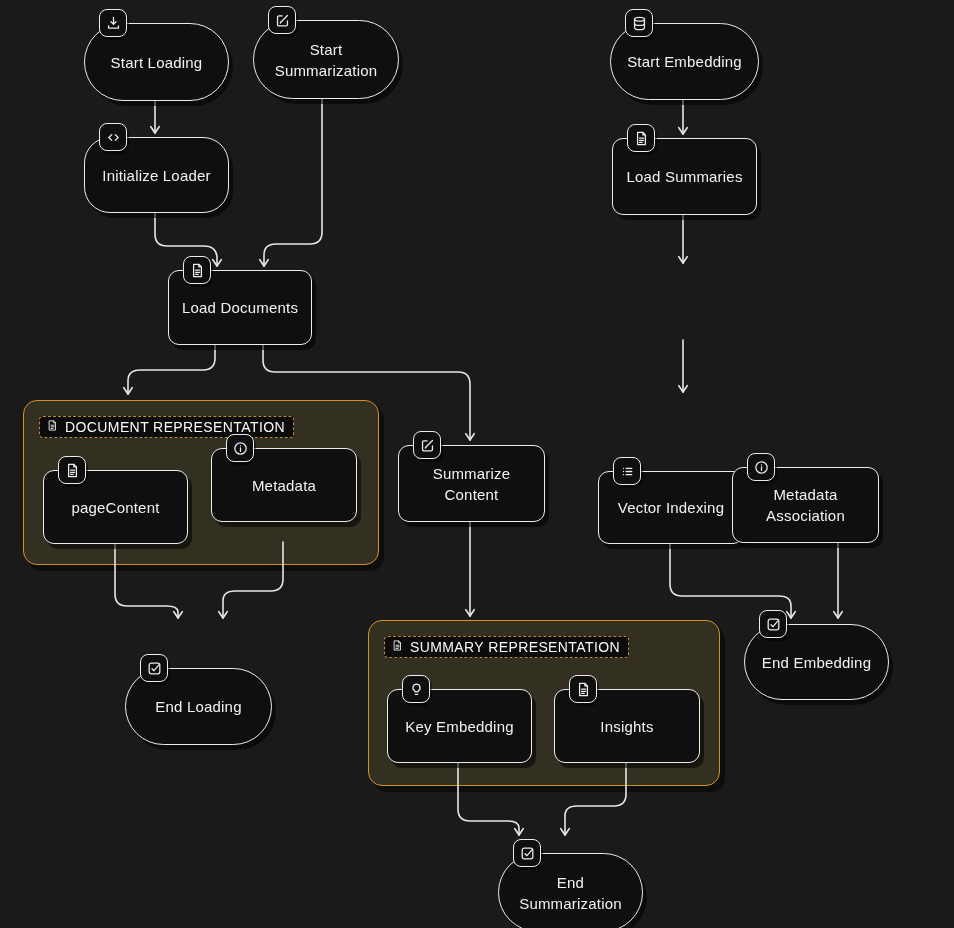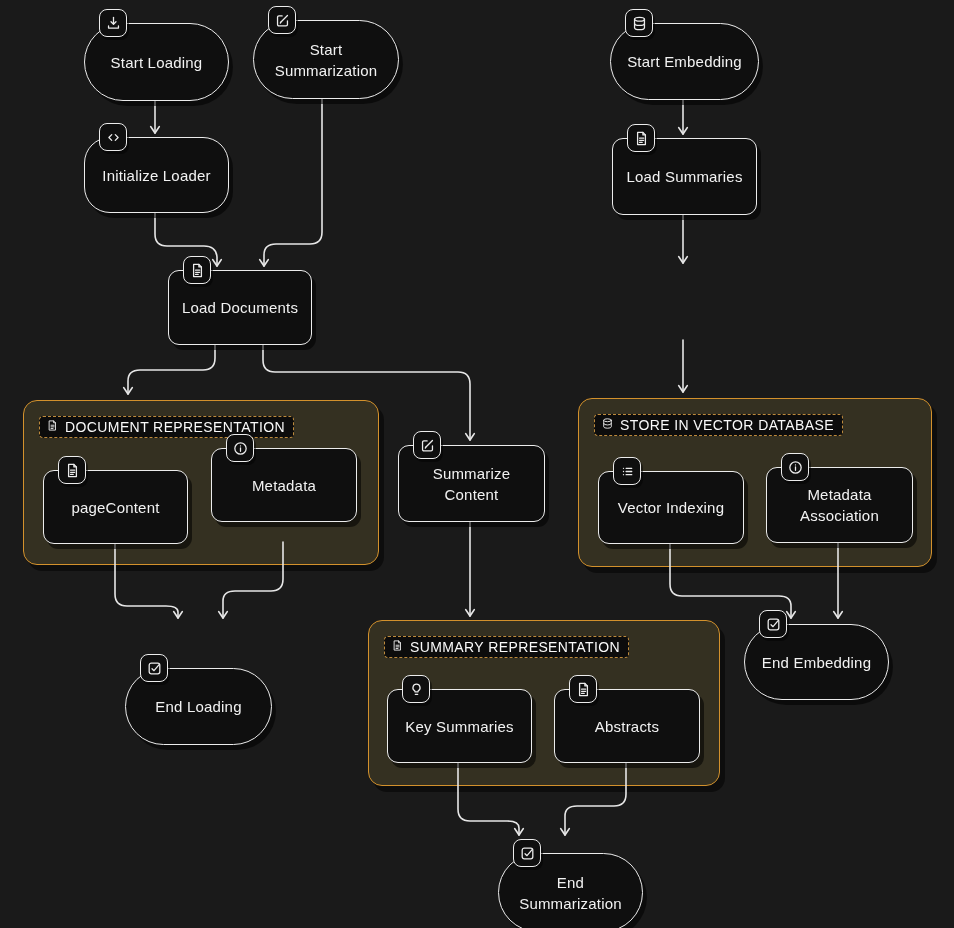--- a/index.html
+++ b/index.html
@@ -64,32 +64,20 @@
         <svg viewBox="0 0 24 24">
             <path d="M6.5 3.5 H14 L17.5 7 V20.5 H6.5 Z"></path>
             <path d="M14 3.5 V7 H17.5"></path>
             <path d="M9.3 11.5 H15 M9.3 14.5 H15 M9.3 17.5 H13"></path>
           </svg>
       </span>
       <span>SUMMARY REPRESENTATION</span>
     </div>
   </div>
 
-  <div class="container" style="left:578px;top:398px;width:352px;height:167px;">
-    <div class="badge">
-      <span>
-        <svg viewBox="0 0 24 24">
-            <ellipse cx="12" cy="6" rx="7" ry="2.7"></ellipse>
-            <path d="M5 6 V18 a7 2.7 0 0 0 14 0 V6"></path>
-            <path d="M5 12 a7 2.7 0 0 0 14 0"></path>
-          </svg>
-      </span>
-      <span>STORE IN VECTOR DATABASE</span>
-    </div>
-  </div>
 
   <svg class="edges" viewBox="0 0 954 928">
     <defs>
       <marker id="arrow" viewBox="0 0 12 12" refX="8" refY="6" markerWidth="8" markerHeight="8" orient="auto-start-reverse">
         <path d="M2,2 L8,6 L2,10" stroke="#e6e6e6" stroke-width="1.6" fill="none" stroke-linecap="round" stroke-linejoin="round"></path>
       </marker>
     </defs>
     <path d="M155,99 L155,133" marker-end="url(#arrow)"></path>
     <path d="M155,211 V234 Q155,246 167,246 H204 Q216,246 217,257 V266" marker-end="url(#arrow)"></path>
     <path d="M322,98 V232 Q322,244 310,244 H276 Q264,244 264,255 V266" marker-end="url(#arrow)"></path>
@@ -193,32 +181,32 @@
     <span class="label">End Loading</span>
   </div>
 
   <div class="node" style="left:387px;top:689px;width:143px;height:72px;">
     <span class="icon-box">
       <svg viewBox="0 0 24 24">
           <path d="M12 4.5 a5 5 0 0 1 2.4 9.4 l-.4 1.6 h-4 l-.4-1.6 A5 5 0 0 1 12 4.5 Z"></path>
           <path d="M10.3 18.8 H13.7"></path>
         </svg>
     </span>
-    <span class="label">Key Summaries</span>
+    <span class="label">Key Embedding</span>
   </div>
 
   <div class="node" style="left:554px;top:689px;width:144px;height:72px;">
     <span class="icon-box">
       <svg viewBox="0 0 24 24">
           <path d="M6.5 3.5 H14 L17.5 7 V20.5 H6.5 Z"></path>
           <path d="M14 3.5 V7 H17.5"></path>
           <path d="M9.3 11.5 H15 M9.3 14.5 H15 M9.3 17.5 H13"></path>
         </svg>
     </span>
-    <span class="label">Abstracts</span>
+    <span class="label">Insights</span>
   </div>
 
   <div class="node pill" style="left:498px;top:840px;width:143px;height:77px;margin-top:13px;">
     <span class="icon-box">
       <svg viewBox="0 0 24 24">
           <rect x="4.5" y="4.5" width="15" height="15" rx="3"></rect>
           <path d="M8.5 12.3 L11.3 15.1 L18.5 6.5"></path>
         </svg>
     </span>
     <span class="label">End Summarization</span>
@@ -250,21 +238,21 @@
   <div class="node" style="left:598px;top:471px;width:144px;height:71px;">
     <span class="icon-box">
       <svg viewBox="0 0 24 24">
           <path d="M10 7.5 H18 M10 12 H18 M10 16.5 H18"></path>
           <path d="M6.3 7.5 H6.4 M6.3 12 H6.4 M6.3 16.5 H6.4"></path>
         </svg>
     </span>
     <span class="label">Vector Indexing</span>
   </div>
 
-  <div class="node" style="left:766px;top:467px;width:145px;height:74px;">
+  <div class="node" style="left:732px;top:467px;width:145px;height:74px;">
     <span class="icon-box">
       <svg viewBox="0 0 24 24">
           <circle cx="12" cy="12" r="8"></circle>
           <path d="M12 8.3 V8.4"></path>
           <path d="M12 11.3 V16"></path>
         </svg>
     </span>
     <span class="label">Metadata Association</span>
   </div>
 

